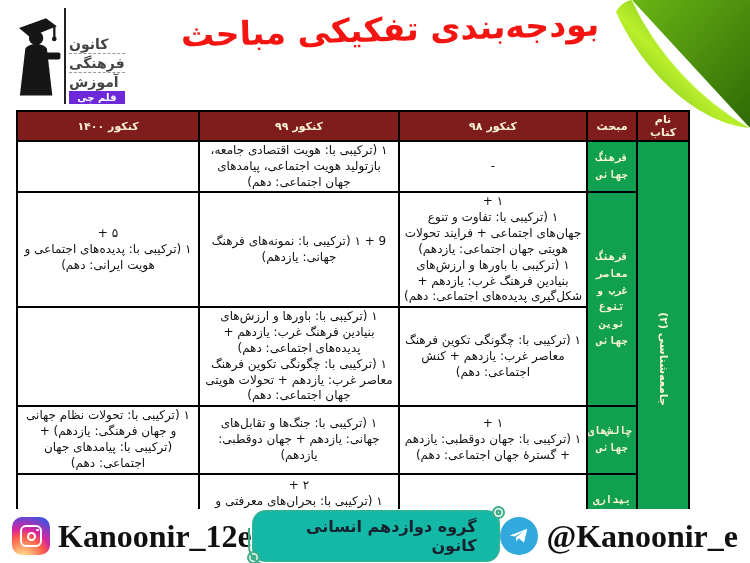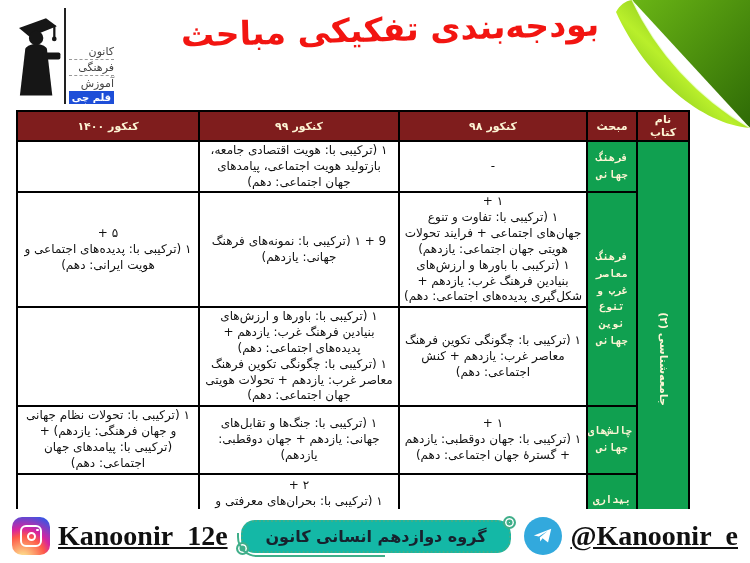--- a/index.html
+++ b/index.html
@@ -7,23 +7,23 @@
     width:750px;height:563px;position:relative;overflow:hidden;
     background:#ffffff;
     font-family:"DejaVu Sans",sans-serif;
   }
   
   .curl{position:absolute;top:0;right:0;}
   
   .logo{position:absolute;left:10px;top:8px;width:104px;height:96px;display:flex;align-items:stretch;}
   .logo-fig{flex:0 0 54px;}
   .logo-text{flex:1;display:flex;flex-direction:column;justify-content:flex-end;border-left:2px solid #222;padding-left:3px;gap:1px;}
-  .logo-line{font-size:11px;font-weight:normal;color:#444;text-align:right;border-top:1px dashed #999;padding-top:1px;direction:rtl;}
+  .logo-line{font-size:14px;font-weight:bold;color:#444;text-align:left;border-top:1px dashed #999;padding-top:1px;direction:rtl;}
   .logo-line:first-child{border-top:none;}
-  .logo-badge{font-size:10px;font-weight:bold;color:#fff;background:#1d4ed8;text-align:center;padding:1px 0;direction:rtl;}
+  .logo-badge{font-size:10px;font-weight:bold;color:#fff;background:#6d28d9;text-align:center;padding:1px 0;direction:rtl;}
   
   .title{
     position:absolute;left:150px;top:10px;width:480px;text-align:center;
     font-size:33px;font-weight:bold;color:#f21511;direction:rtl;
     transform:rotate(-1.5deg);letter-spacing:0px;
   }
   
   table.budget{
     position:absolute;left:16px;top:110px;width:672px;
     border-collapse:collapse;table-layout:fixed;direction:rtl;
@@ -38,21 +38,21 @@
   td.book{background:#10a050;position:relative;}
   td.book span{
     position:absolute;top:50%;left:50%;
     transform:translate(-50%,-50%) rotate(90deg);
     white-space:nowrap;color:#fdf5d5;font-size:11px;font-weight:bold;direction:rtl;
   }
   td.data{font-size:12px;color:#111;line-height:1.32;white-space:pre-line;}
   
   .footer{position:absolute;left:0;top:509px;width:750px;height:54px;display:flex;align-items:center;justify-content:space-between;padding:0 12px;box-sizing:border-box;background:#fff;}
   .handle{display:flex;align-items:center;gap:8px;}
-  .handle .txt{font-family:"Liberation Serif",serif;font-weight:bold;font-size:28px;color:#111;text-decoration:underline;}
+  .handle .txt{font-family:"Liberation Serif",serif;font-weight:bold;font-size:32px;color:#111;}
   .ig-icon{
     width:38px;height:38px;border-radius:10px;position:relative;flex:0 0 38px;
     background:radial-gradient(circle at 28% 110%, #fdf497 0%, #fd5949 45%, #d6249f 60%, #285AEB 95%);
   }
   .ig-cam{position:absolute;left:8px;top:8px;width:18px;height:18px;border:2.5px solid #fff;border-radius:6px;}
   .ig-lens{position:absolute;left:4.5px;top:4.5px;width:5px;height:5px;border:2.2px solid #fff;border-radius:50%;}
   .ig-dot{position:absolute;right:1.5px;top:1.5px;width:2.5px;height:2.5px;background:#fff;border-radius:50%;}
   .tg-icon{width:38px;height:38px;border-radius:50%;background:#32a9dd;flex:0 0 38px;display:flex;align-items:center;justify-content:center;}
   .badge{
     position:relative;border:2px dotted #3fae89;border-radius:14px;

